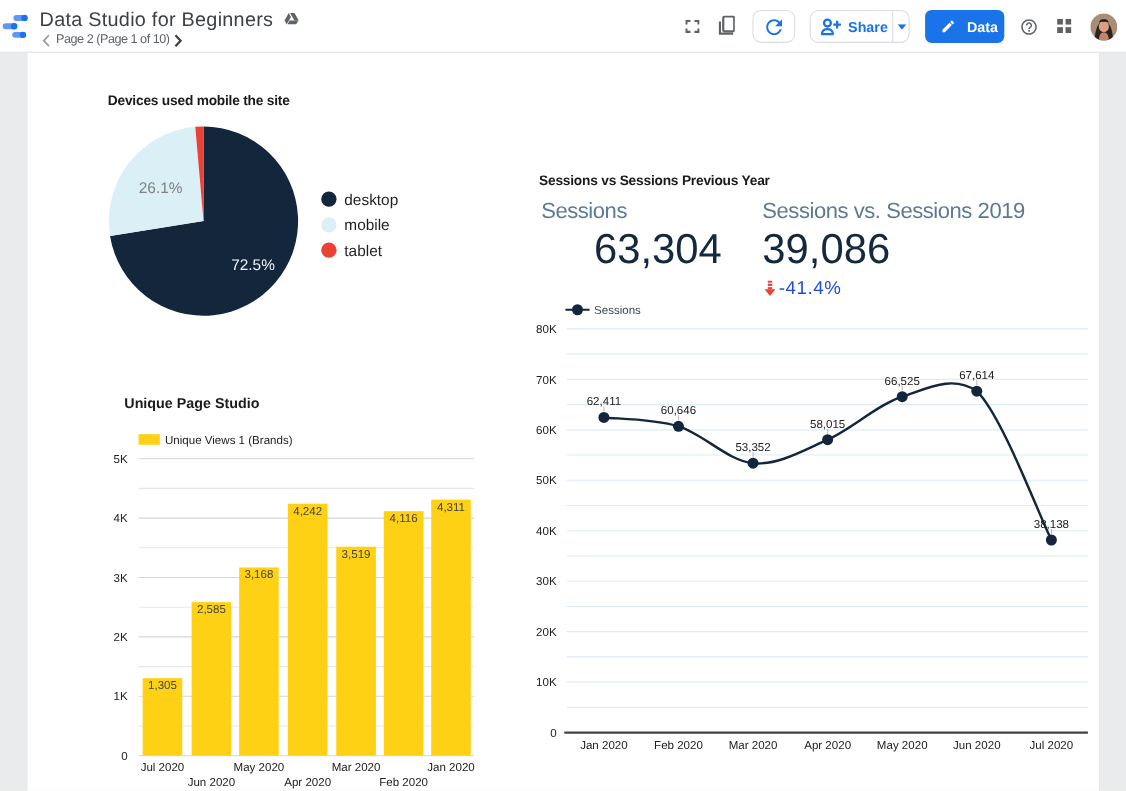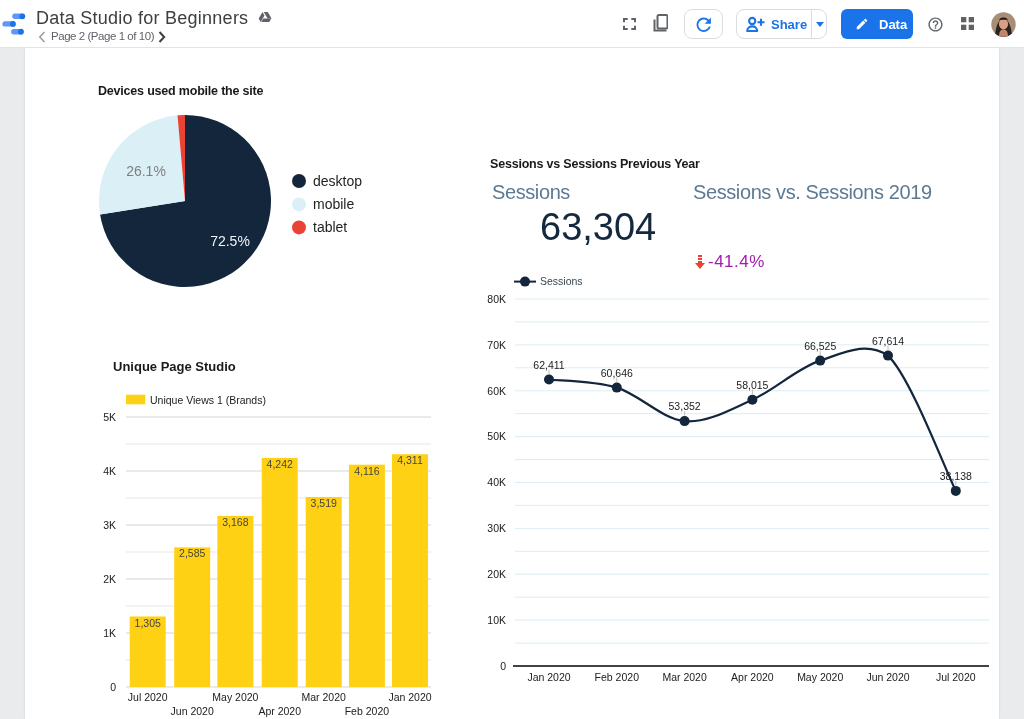--- a/index.html
+++ b/index.html
@@ -120,29 +120,30 @@
     <circle cx="209" cy="127.4" r="7" fill="#EA4335"></circle>
     <text x="223" y="86" font-size="14" fill="#1F1F1F">desktop</text>
     <text x="223" y="109.4" font-size="14" fill="#1F1F1F">mobile</text>
     <text x="223" y="132.4" font-size="14" fill="#1F1F1F">tablet</text>
   </svg>
 
   <div class="abs chart-title" style="left:490px;top:157px;text-align:center;">Sessions vs Sessions Previous Year</div>
   <div class="abs" style="left:492px;top:181px;font-size:20px;color:#5C7A93;letter-spacing:-0.4px;">Sessions</div>
   <div class="abs" style="left:492px;top:206px;font-size:38px;color:#14283E;margin-left:48px;">63,304</div>
   <div class="abs" style="left:693px;top:181px;font-size:20px;color:#5C7A93;letter-spacing:-0.4px;">Sessions vs. Sessions 2019</div>
+  <div class="abs" style="left:693px;top:206px;font-size:38px;color:#14283E;">39,086</div>
   <svg class="abs" style="left:695px;top:255px" width="10" height="14" viewBox="0 0 10 14">
     <g fill="#EA4335">
       <rect x="3" y="0" width="4" height="2"></rect>
         <rect x="3" y="3" width="4" height="2"></rect>
         <rect x="3" y="6" width="4" height="2"></rect>
       <path d="M0 8 H10 L5 14 Z"></path>
     </g>
   </svg>
-  <div class="abs" style="left:708px;top:252px;font-size:17px;letter-spacing:0.5px;color:#a21caf;">-41.4%</div>
+  <div class="abs" style="left:708px;top:252px;font-size:17px;letter-spacing:0.5px;color:#1d4ed8;">-41.4%</div>
 
   <svg class="abs" style="left:485px;top:270px" width="520" height="425" viewBox="0 0 520 425">
 
     <line x1="29" y1="11.6" x2="51" y2="11.6" stroke="#13263C" stroke-width="2"></line>
     <circle cx="40" cy="11.6" r="5" fill="#13263C"></circle>
     <text x="55" y="15.4" font-size="10.5" fill="#37474F">Sessions</text>
 
     <g stroke="#DCEDF4" stroke-width="1">
       <line x1="30" y1="29" x2="504" y2="29"></line>
         <line x1="30" y1="51.9" x2="504" y2="51.9"></line>

